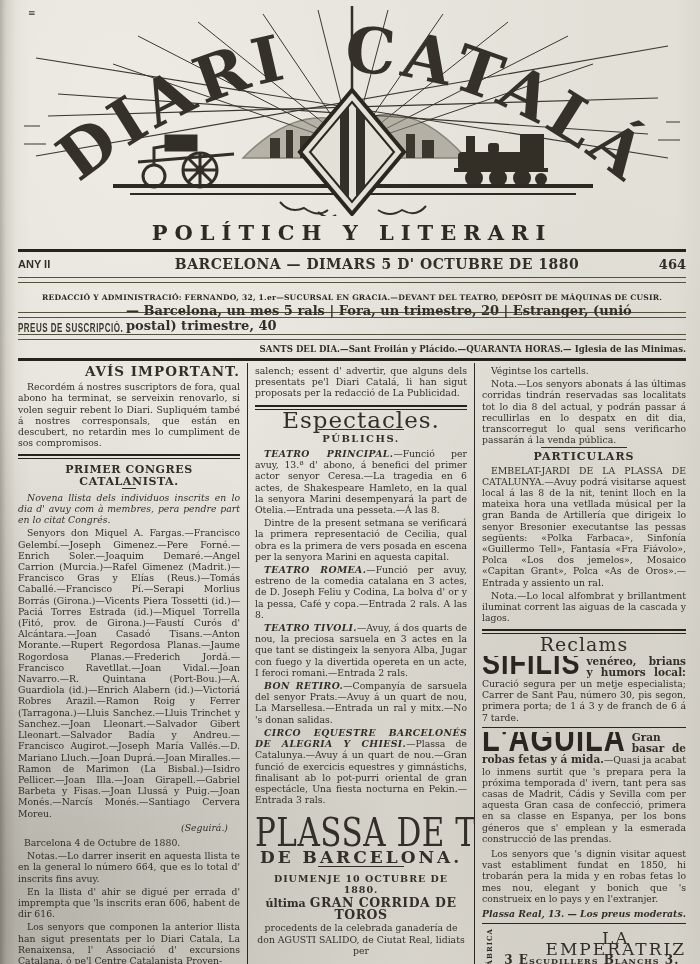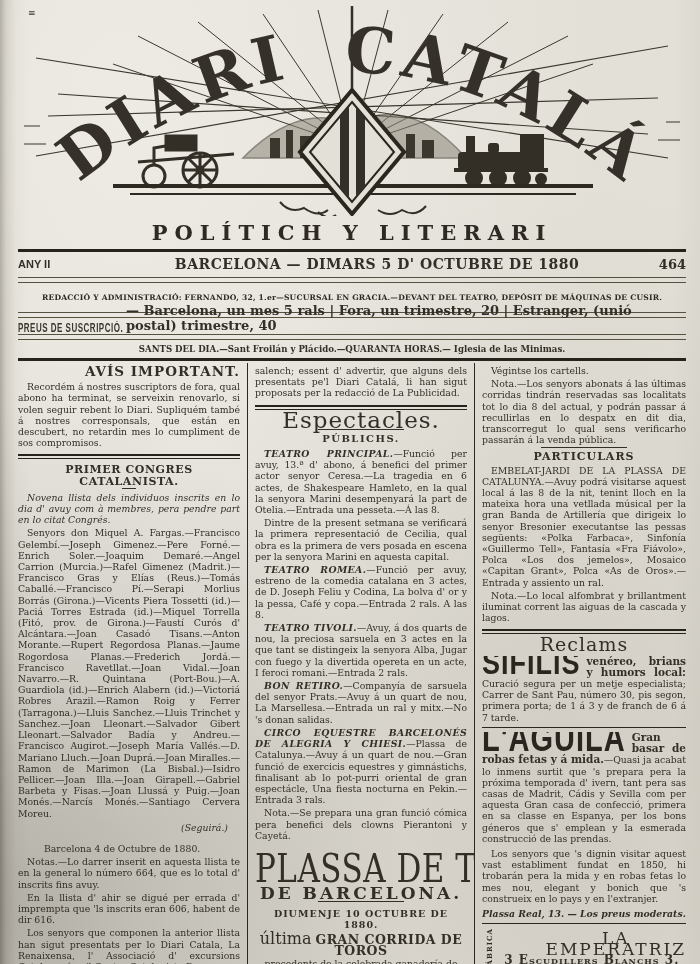--- a/index.html
+++ b/index.html
@@ -27,47 +27,47 @@
   .rule-squig{height:4px;border-top:1px solid #55503f;border-bottom:1px solid #55503f;margin:1px 0;}
   .hrow1{display:flex;align-items:center;height:24px;}
   .hrow1 .any{font-family:"Liberation Sans",sans-serif;font-weight:bold;font-size:11px;width:110px;}
   .hrow1 .dateline{flex:1;text-align:center;font-size:14px;font-weight:600;letter-spacing:.5px;}
   .hrow1 .issue{width:60px;text-align:right;font-size:13px;font-weight:600;}
   .hrow2{text-align:center;font-size:7.6px;font-weight:700;letter-spacing:.2px;padding:9px 0;color:#2e2a23;}
   .hrow3{display:flex;align-items:flex-end;height:14px;}
   .hrow3 .preus-label{font-family:"Liberation Sans",sans-serif;font-weight:bold;font-size:8px;
     letter-spacing:.5px;width:108px;transform:scaleY(1.5);transform-origin:left center;color:#3b372f;}
   .hrow3 .preus-text{flex:1;font-size:13px;font-weight:600;text-align:left;}
-  .hrow4{text-align:center;font-size:8.6px;font-weight:600;padding:3px 0 4px 0;}
+  .hrow4{text-align:right;font-size:8.6px;font-weight:600;padding:3px 0 4px 0;}
 
   
   .columns{display:flex;margin-top:2px;height:618px;}
   .col{overflow:hidden;font-size:9.3px;line-height:11.2px;text-align:justify;}
   .col-left{width:222px;padding-right:7px;}
   .col-mid{width:212px;padding:0 7px;border-left:1px solid #2b2822;}
   .col-right{flex:1;padding-left:7px;border-left:1px solid #2b2822;}
   .para{text-indent:9px;margin:2px 0;}
   .noindent{text-indent:0;}
   .lead{font-style:italic;font-weight:bold;letter-spacing:.4px;}
   .avis-title{font-size:13.5px;font-weight:bold;text-align:right;letter-spacing:1px;margin:3px 0 4px 0;}
   .rule-double{border-top:2.5px solid #26231d;border-bottom:1px solid #26231d;height:2px;margin:6px 0 5px 0;}
   .congres-title{font-size:11px;font-weight:bold;text-align:center;letter-spacing:.6px;margin:4px 0 1px 0;}
   .tiny-dash{width:14px;border-top:1px solid #332f28;margin:0 auto 3px auto;}
   .italic{font-style:italic;}
-  .seguira{text-align:right;font-style:italic;margin:3px 12px 10px 0;}
+  .seguira{text-align:right;font-style:italic;margin:3px 12px 4px 0;}
   .espect-title{font-size:23px;text-align:center;font-weight:500;margin:5px 0 3px 0;letter-spacing:1px;}
   .rule-short{width:86px;border-top:1px solid #332f28;margin:2px auto 3px auto;}
   .publichs{font-size:10px;font-weight:bold;text-align:center;letter-spacing:1.5px;margin:2px 0 4px 0;}
   .toros{text-align:center;margin-top:6px;}
   .toros-l1{font-size:31px;line-height:30px;font-weight:500;letter-spacing:.5px;
      transform:scaleY(1.28);transform-origin:center top;white-space:nowrap;margin-top:8px;}
   .toros-l2{font-size:17px;font-weight:bold;letter-spacing:3px;margin-top:9px;}
   .toros-l3{font-size:9.5px;font-weight:600;letter-spacing:1px;margin-top:6px;}
   .toros-l4{font-size:12.5px;margin-top:2px;}
-  .toros-l4 .pre{font-weight:normal;font-size:16px;}
+  .toros-l4 .pre{font-weight:bold;font-size:11px;}
   .toros-l4 .main{font-weight:bold;letter-spacing:.5px;}
   .toros-body{font-size:9.3px;text-align:center;margin-top:2px;}
   .particulars-title{font-size:11px;font-weight:bold;text-align:center;letter-spacing:1px;margin:2px 0;}
   .reclams-title{font-size:19px;text-align:center;margin:4px 0 5px 0;letter-spacing:1px;}
   .ad{margin:4px 0;overflow:hidden;}
   .ad .bigword{float:left;font-family:"Liberation Sans",sans-serif;font-weight:bold;
      color:#2a261f;margin:2px 6px 0 0;transform:scaleY(1.25);transform-origin:left center;}
   .bw-sifilis{font-size:27px;letter-spacing:1px;}
   .bw-aguila{font-size:29px;letter-spacing:1px;}
   .ad .boldintro{font-weight:bold;font-size:10.5px;}
@@ -195,40 +195,39 @@
 
       <section class="col col-left">
         <div class="avis-title">AVÍS IMPORTANT.</div>
         <p class="para">Recordém á nostres suscriptors de fora, qual abono ha terminat, se serveixin renovarlo, si volen seguir rebent lo Diari. Supliquém també á nostres corresponsals, que están en descubert, no retardin mes lo cumpliment de sos compromisos.</p>
         <div class="rule-double"></div>
         <div class="congres-title">PRIMER CONGRES CATALANISTA.</div>
         <div class="tiny-dash"></div>
         <p class="para italic">Novena llista dels individuos inscrits en lo dia d' avuy com à membres, pera pendre part en lo citat Congrés.</p>
         <p class="para">Senyors don Miquel A. Fargas.—Francisco Gelembí.—Joseph Gimenez.—Pere Forné.—Enrich Soler.—Joaquim Demaré.—Angel Carrion (Murcia.)—Rafel Gimenez (Madrit.)—Francisco Gras y Elías (Reus.)—Tomás Caballé.—Francisco Pí.—Serapi Morlius Borrás (Girona.)—Vicents Piera Tossetti (id.)—Paciá Torres Estrada (id.)—Miquel Torrella (Fitó, prov. de Girona.)—Faustí Curós d' Alcántara.—Joan Casadó Tisans.—Anton Morante.—Rupert Regordosa Planas.—Jaume Rogordosa Planas.—Frederich Jordá.—Francisco Ravetllat.—Joan Vidal.—Joan Navarro.—R. Quintana (Port-Bou.)—A. Guardiola (id.)—Enrich Alabern (id.)—Victoriá Robres Arazil.—Ramon Roig y Ferrer (Tarragona.)—Lluis Sanchez.—Lluis Trinchet y Sanchez.—Joan Lleonart.—Salvador Gibert Lleonart.—Salvador Badía y Andreu.—Francisco Augirot.—Joseph María Vallés.—D. Mariano Lluch.—Joan Duprá.—Joan Miralles.—Ramon de Marimon (La Bisbal.)—Isidro Pellicer.—Joan Illa.—Joan Girapell.—Gabriel Barbeta y Fisas.—Joan Llussá y Puig.—Joan Monés.—Narcís Monés.—Santiago Cervera Moreu.</p>
         <div class="seguira">(Seguirá.)</div>
-        <p class="para noindent" style="margin-left:26px;">Barcelona 4 de Octubre de 1880.</p>
+        <p class="para noindent" style="margin-left:6px;">Barcelona 4 de Octubre de 1880.</p>
         <p class="para">Notas.—Lo darrer inserit en aquesta llista te en la general lo número 664, que es lo total d' inscrits fins avuy.</p>
         <p class="para">En la llista d' ahir se digué per errada d' imprempta que 'ls inscrits eran 606, habent de dir 616.</p>
         <p class="para">Los senyors que componen la anterior llista han sigut presentats per lo Diari Catala, La Renaixensa, l' Associació d' excursions Catalana, ó pe'l Centre Catalanista Proven-</p>
       </section>
 
       <section class="col col-mid">
         <p class="para noindent">salench; essent d' advertir, que alguns dels presentats pe'l Diari Catalá, li han sigut proposats per la redacció de La Publicidad.</p>
         <div class="rule-double"></div>
         <div class="espect-title">Espectacles.</div>
         <div class="rule-short"></div>
         <div class="publichs">PÚBLICHS.</div>
 
         <p class="para"><span class="lead">TEATRO PRINCIPAL.</span><span>—Funció per avuy, 13.ª d' abono, á benefici del primer actor senyor Ceresa.—La tragedia en 6 actes, de Shakespeare Hamleto, en la qual la senyora Marini desempenyará la part de Otelia.—Entrada una pesseta.—Á las 8.</span></p>
         <p class="para"><span>Dintre de la present setmana se verificará la primera representació de Cecilia, qual obra es la primera de vers posada en escena per la senyora Marini en aquesta capital.</span></p>
         <p class="para"><span class="lead">TEATRO ROMEA.</span><span>—Funció per avuy, estreno de la comedia catalana en 3 actes, de D. Joseph Feliu y Codina, La bolva d' or y la pessa, Café y copa.—Entrada 2 rals. A las 8.</span></p>
         <p class="para"><span class="lead">TEATRO TIVOLI.</span><span>—Avuy, á dos quarts de nou, la preciosa sarsuela en 3 actes en la que tant se distingeix la senyora Alba, Jugar con fuego y la divertida opereta en un acte, I feroci romani.—Entrada 2 rals.</span></p>
         <p class="para"><span class="lead">BON RETIRO.</span><span>—Companyía de sarsuela del senyor Prats.—Avuy á un quart de nou, La Marsellesa.—Entrada un ral y mitx.—No 's donan salidas.</span></p>
         <p class="para"><span class="lead">CIRCO EQUESTRE BARCELONÉS DE ALEGRIA Y CHIESI.</span><span>—Plassa de Catalunya.—Avuy á un quart de nou.—Gran funció de exercicis equestres y gimnástichs, finalisant ab lo pot-purri oriental de gran espectácle, Una fiesta nocturna en Pekin.—Entrada 3 rals.</span></p>
-        <p class="para"><span>Nota.—Se prepara una gran funció cómica pera benefici dels clowns Pierantoni y Cayetá.</span></p>
 
         <div class="toros">
           <div class="toros-l1">PLASSA DE TOROS</div>
           <div class="toros-l2">DE BARCELONA.</div>
           <div class="rule-short"></div>
           <div class="toros-l3">DIUMENJE 10 OCTUBRE DE 1880.</div>
           <div class="toros-l4">
             <span class="pre">última</span>
             <span class="main">GRAN CORRIDA DE TOROS</span>
           </div>

